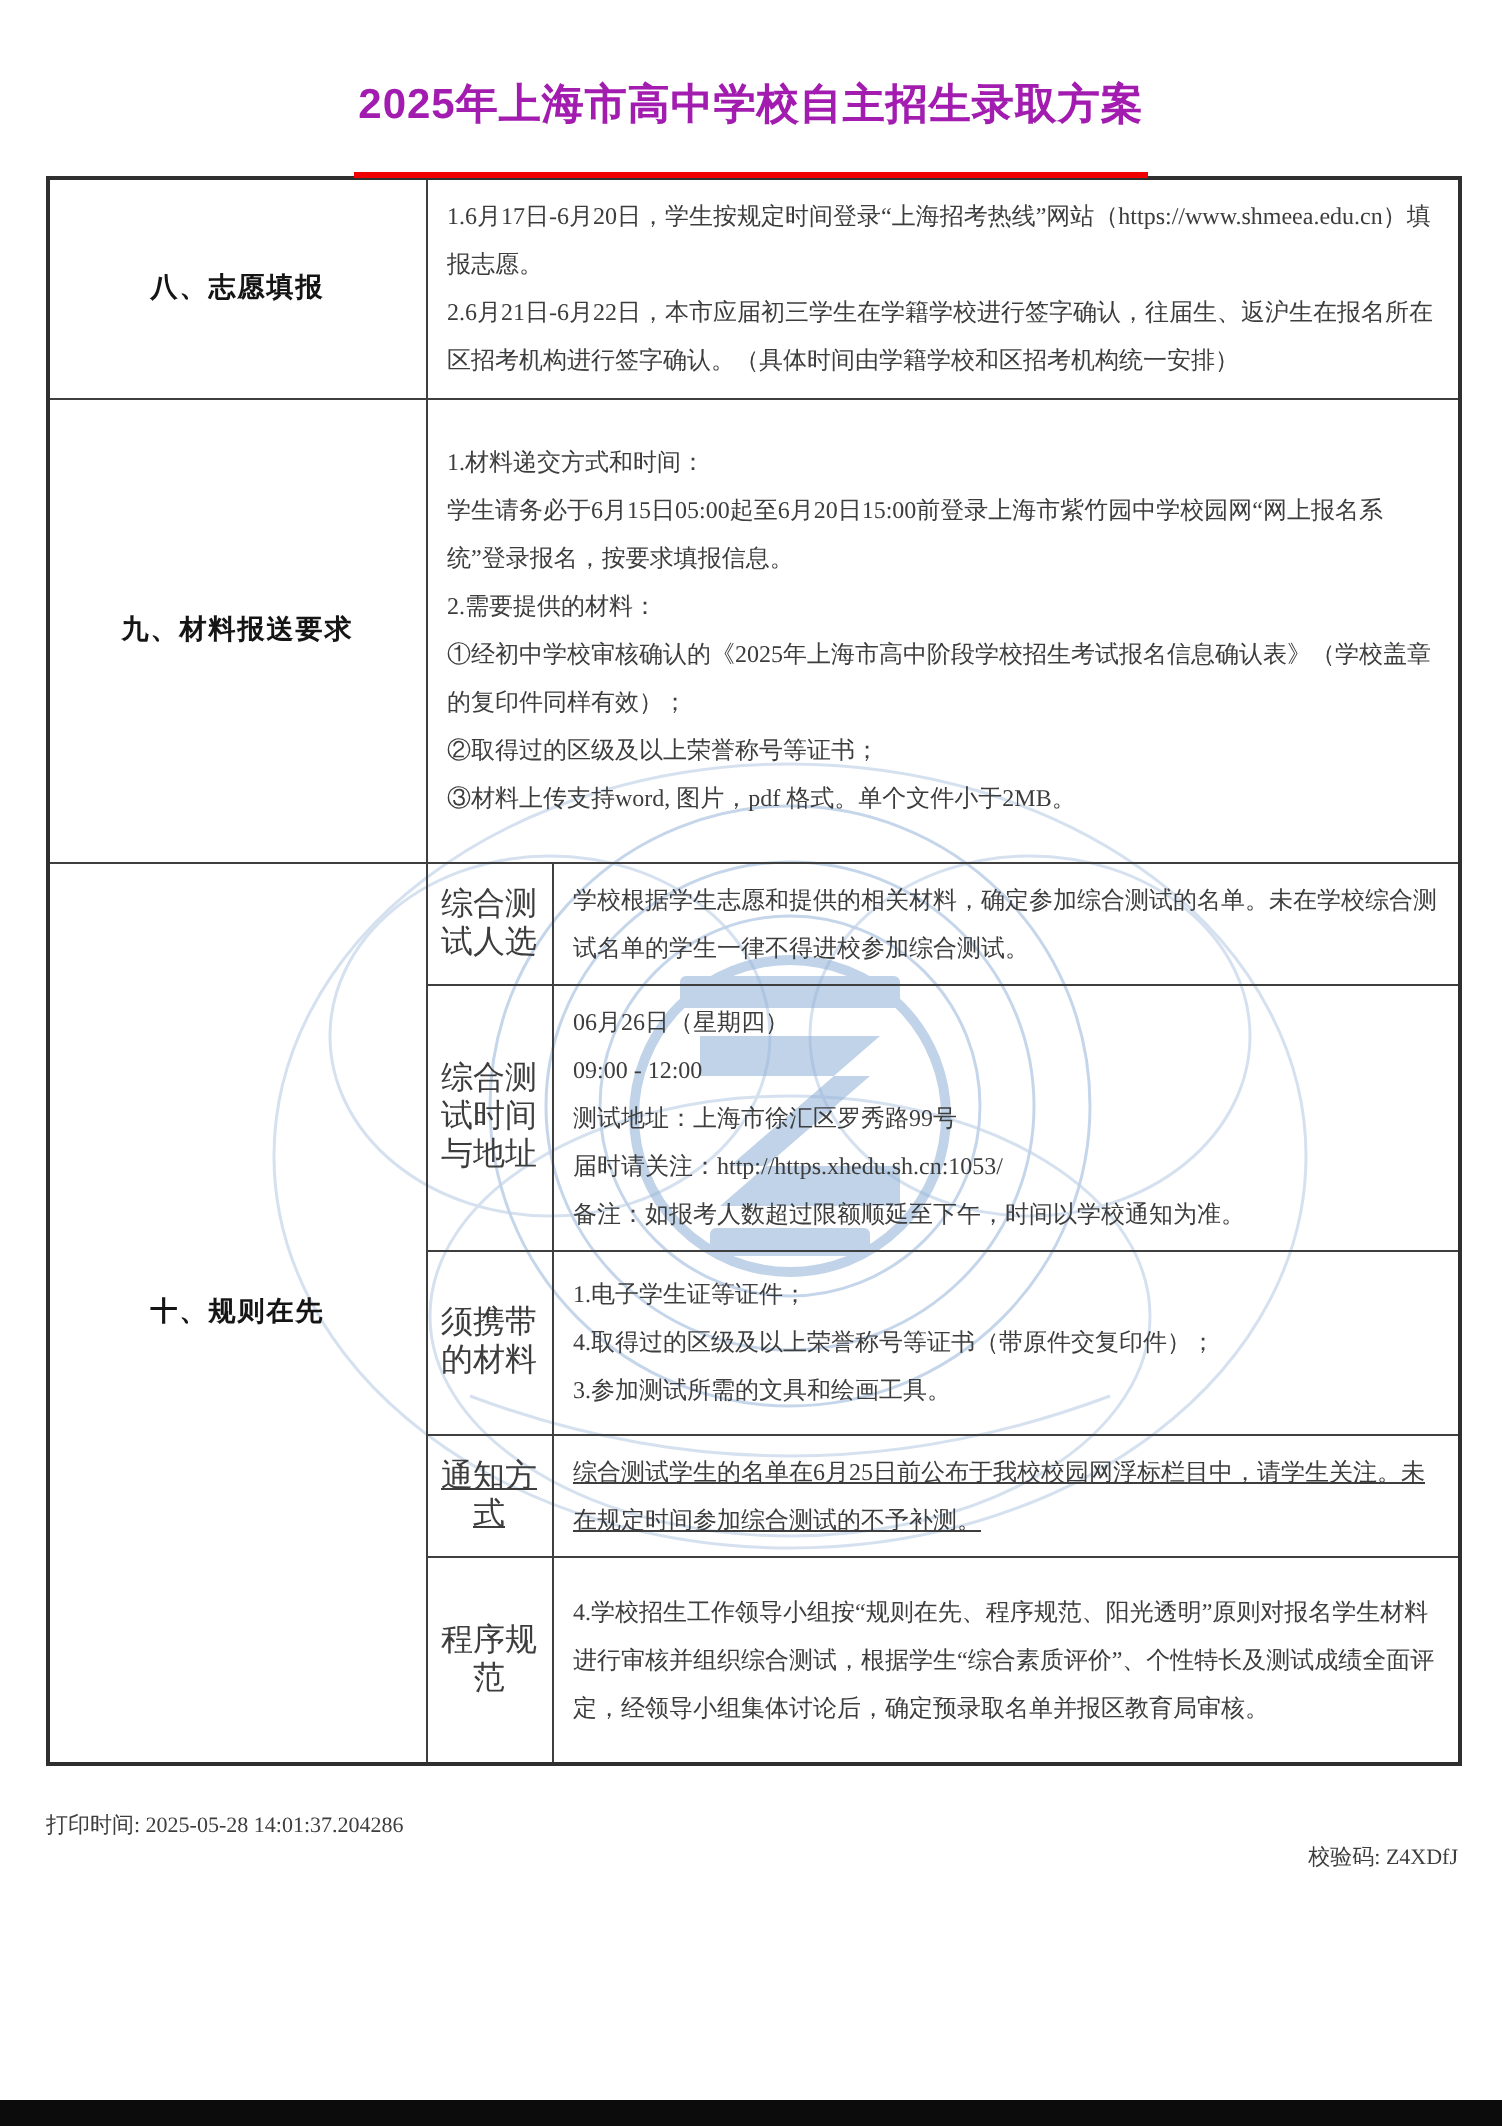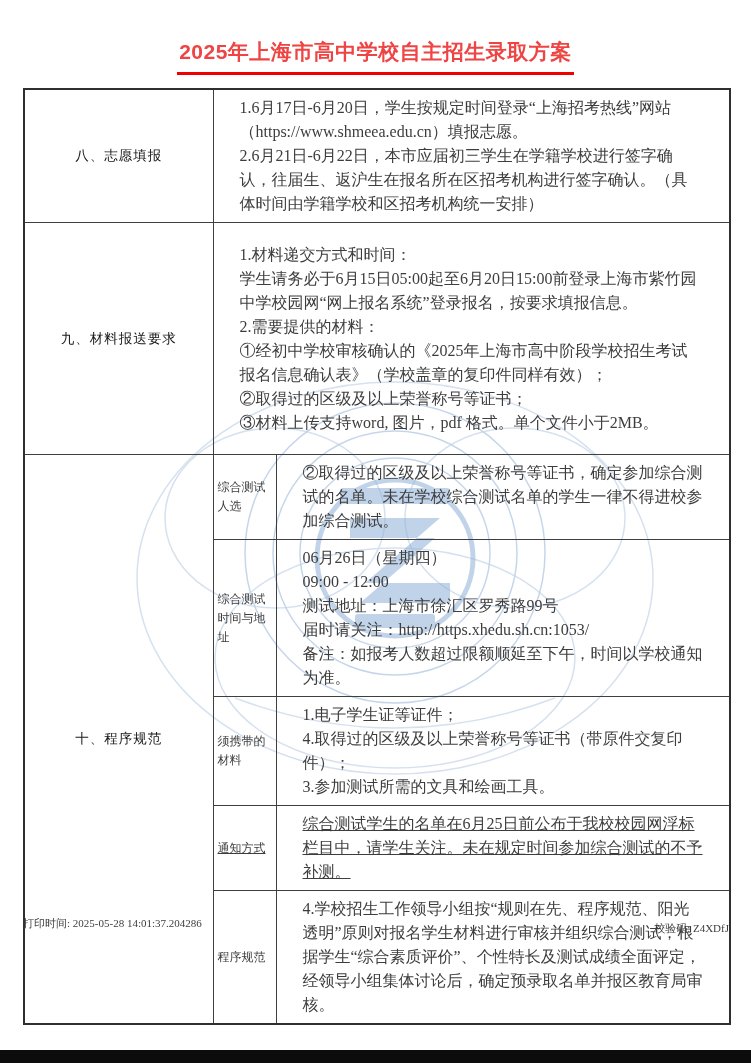--- a/index.html
+++ b/index.html
@@ -8,73 +8,74 @@
   .page { position: relative; width: 751px; height: 1063px; background: #fff; overflow: hidden; }
 
   .watermark { position: absolute; left: 125px; top: 368px; width: 540px; height: 420px; z-index: 0; pointer-events: none; }
 
   .title-wrap { position: absolute; top: 38px; left: 0; width: 751px; text-align: center; z-index: 2; }
   .title-text {
     display: inline-block;
     font-family: "Liberation Sans", sans-serif;
     font-weight: 700;
     font-size: 21px;
-    color: #ef4444;
+    color: #a21caf;
     letter-spacing: 0.5px;
     border-bottom: 3px solid #f00000;
-    padding: 0 2px 6px 2px;
+    padding: 0 2px 20px 2px;
   }
 
   table.doc-table {
     position: absolute; left: 23px; top: 88px; width: 706px;
     border-collapse: collapse; table-layout: fixed; z-index: 1;
     background: transparent;
   }
   col.c1 { width: 189px; }
   col.c2 { width: 63px; }
   col.c3 { width: 454px; }
   .doc-table td { border: 1px solid #3f3f3f; vertical-align: middle; }
   .doc-table { border: 2px solid #2f2f2f; }
 
   td.label-cell {
     text-align: center;
     font-family: "Liberation Sans", sans-serif;
-    font-weight: 400;
+    font-weight: 700;
     font-size: 13.5px;
     color: #151515;
     letter-spacing: 1px;
   }
   td.sub-label-cell {
-    font-size: 12px;
+    text-align: center;
+    font-size: 16px;
     color: #3d3d3d;
     padding: 4px 4px;
     line-height: 19px;
     margin-left: 36px;
   }
   td.content-cell {
     vertical-align: middle;
-    padding: 6px 26px;
-    font-size: 16px;
+    padding: 6px 10px;
+    font-size: 12px;
     line-height: 24px;
     color: #3d3d3d;
     text-align: left;
   }
   .para { margin: 0; }
 
   tr.r-volunteer   { height: 110px; }
   tr.r-materials   { height: 232px; }
   tr.r-candidates  { height: 57px;  }
   tr.r-timeplace   { height: 132px; }
   tr.r-bring       { height: 92px;  }
   tr.r-notify      { height: 50px; text-decoration: underline;  }
   tr.r-selection   { height: 104px; }
 
   .footer { position: absolute; left: 23px; top: 905px; width: 706px; z-index: 2;
             font-size: 11px; color: #3d3d3d; }
-  .footer-left  { position: absolute; left: 0; top: 0; margin-top: 11px; }
+  .footer-left  { position: absolute; left: 0; top: 0; }
   .footer-right { position: absolute; right: 0; top: 16px; }
 
   .bottom-bar { position: absolute; left: 0; bottom: 0; width: 751px; height: 13px; background: #0c0c0c; z-index: 3; }
 </style>
 </head>
 <body>
 
 <div class="page">
 
   <div class="watermark">
@@ -123,24 +124,24 @@
         <td class="content-cell" colspan="2">
             <div class="para">1.材料递交方式和时间：</div>
             <div class="para">学生请务必于6月15日05:00起至6月20日15:00前登录上海市紫竹园中学校园网“网上报名系统”登录报名，按要求填报信息。</div>
             <div class="para">2.需要提供的材料：</div>
             <div class="para">①经初中学校审核确认的《2025年上海市高中阶段学校招生考试报名信息确认表》（学校盖章的复印件同样有效）；</div>
             <div class="para">②取得过的区级及以上荣誉称号等证书；</div>
             <div class="para">③材料上传支持word, 图片，pdf 格式。单个文件小于2MB。</div>
           </td>
       </tr>
       <tr class="r-candidates">
-        <td class="label-cell" rowspan="5">十、程序规范</td>
+        <td class="label-cell" rowspan="5">十、规则在先</td>
         <td class="sub-label-cell">综合测试人选</td>
         <td class="content-cell">
-            <div class="para">②取得过的区级及以上荣誉称号等证书，确定参加综合测试的名单。未在学校综合测试名单的学生一律不得进校参加综合测试。</div>
+            <div class="para">学校根据学生志愿和提供的相关材料，确定参加综合测试的名单。未在学校综合测试名单的学生一律不得进校参加综合测试。</div>
           </td>
       </tr>
       <tr class="r-timeplace">
         <td class="sub-label-cell">综合测试时间与地址</td>
         <td class="content-cell">
             <div class="para">06月26日（星期四）</div>
             <div class="para">09:00 - 12:00</div>
             <div class="para">测试地址：上海市徐汇区罗秀路99号</div>
             <div class="para">届时请关注：http://https.xhedu.sh.cn:1053/</div>
             <div class="para">备注：如报考人数超过限额顺延至下午，时间以学校通知为准。</div>

